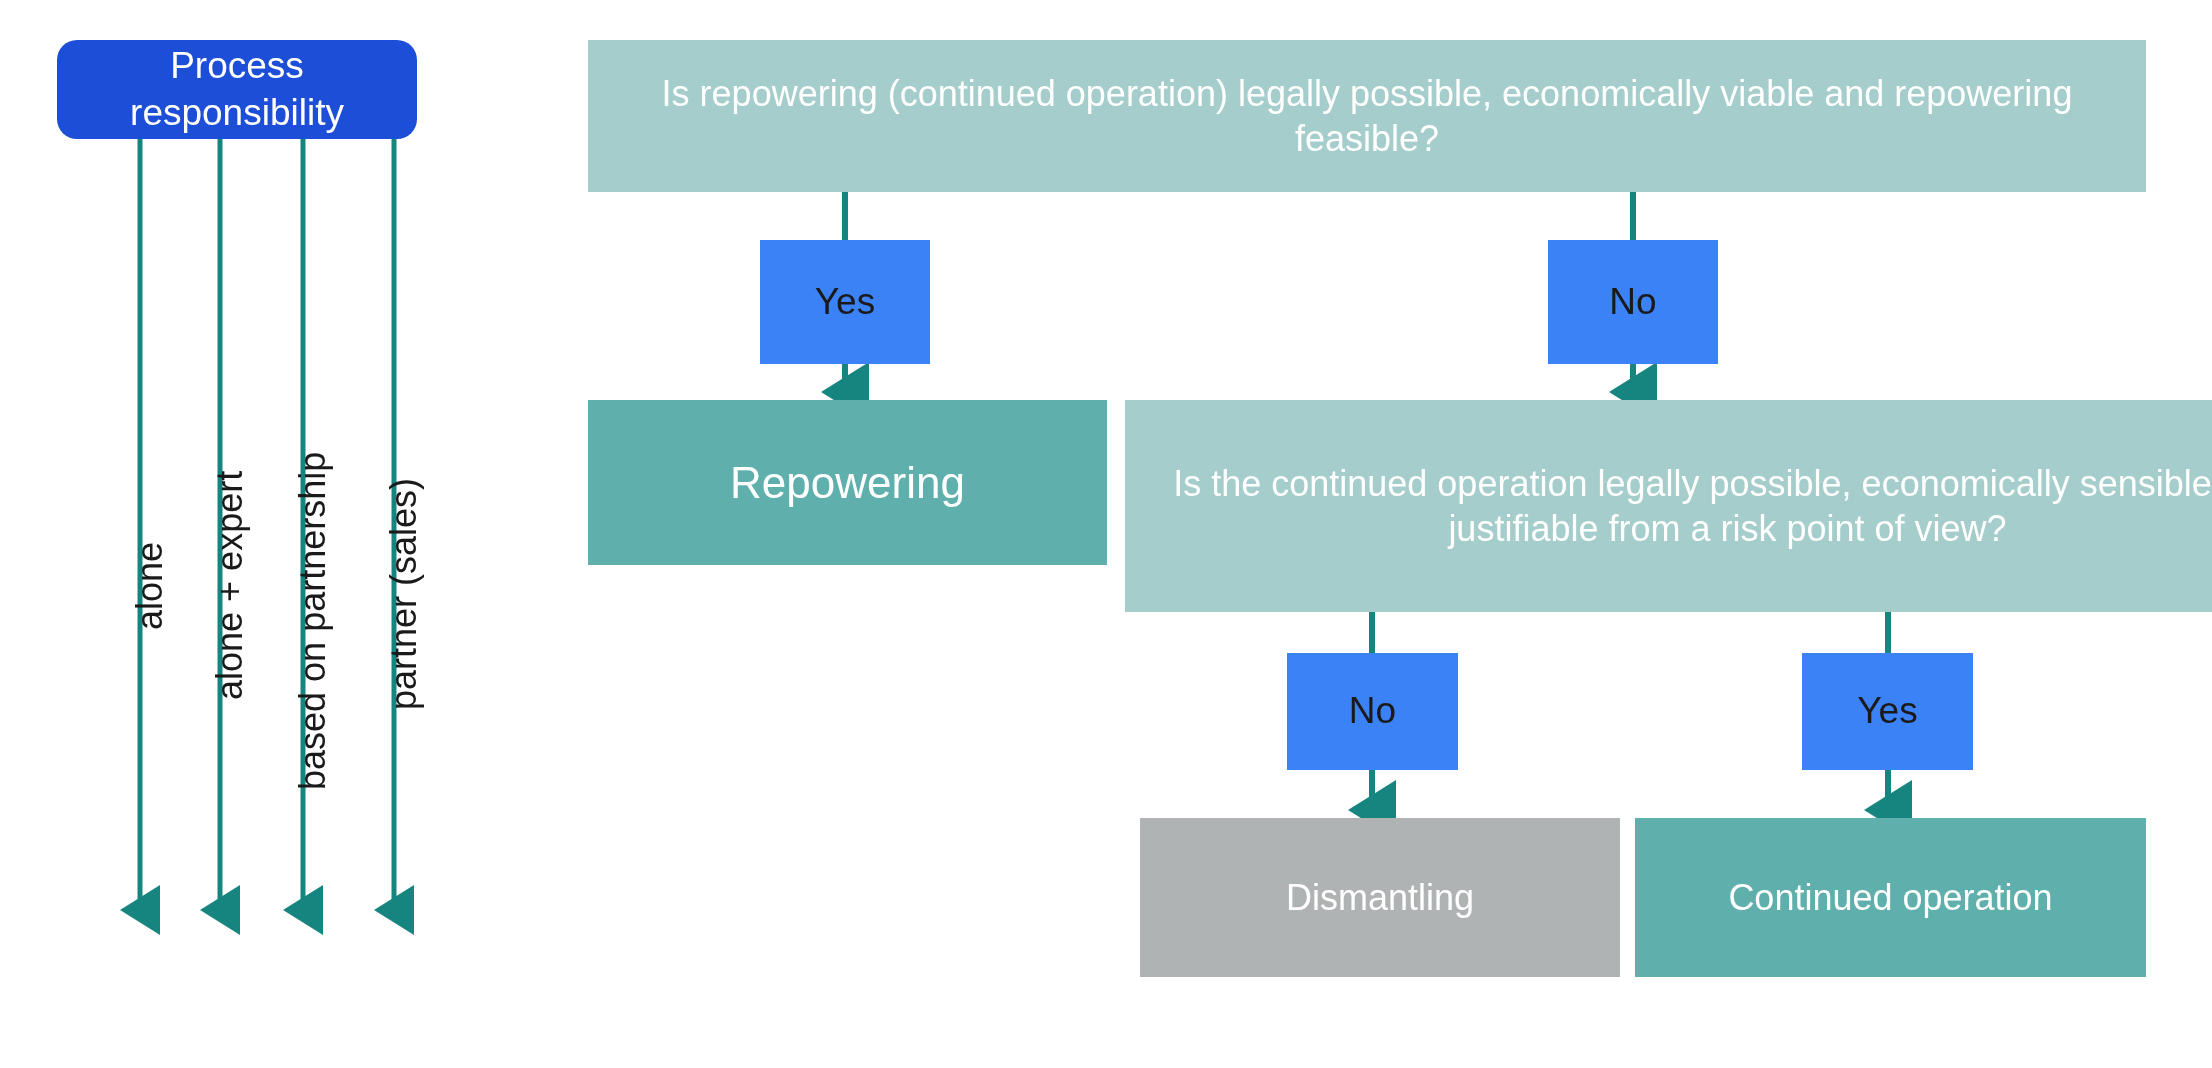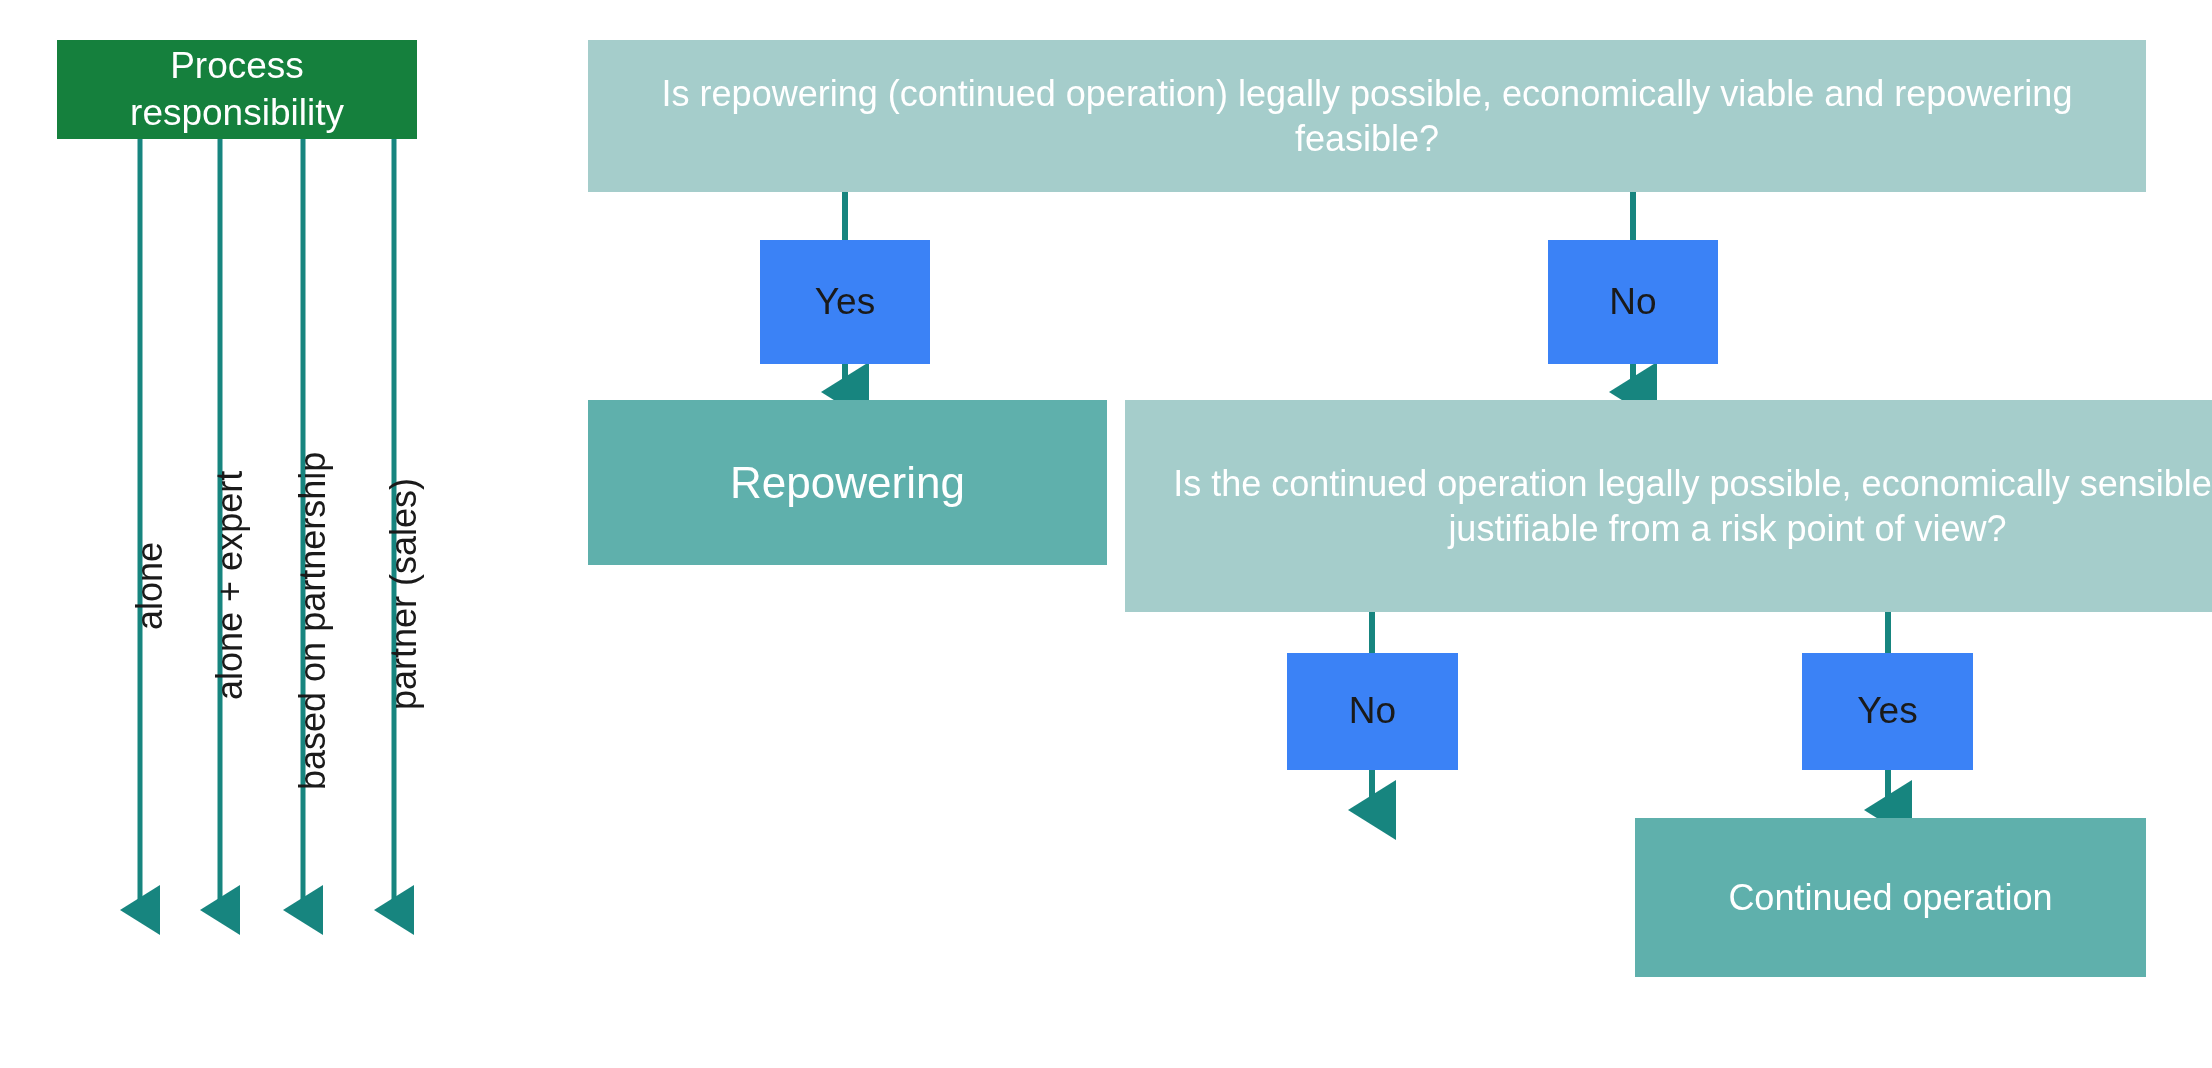--- a/index.html
+++ b/index.html
@@ -27,21 +27,21 @@
     line-height: 1.25;
   }
   .box-text {
     display: block;
     width: 100%;
     padding: 0 18px;
     box-sizing: border-box;
   }
 
   
-  .c-dark    { background: #15803d; color: #ffffff; }
+  .c-dark    { background: #1d4ed8; color: #ffffff; border-radius: 20px; }
   .c-mid     { background: #5fb0ac; color: #ffffff; }
   .c-light   { background: #a5cdcb; color: #ffffff; }
   .c-grey    { background: #b0b3b4; color: #ffffff; }
   .c-label   { background: #3b82f6; color: #1a1a1a; }
 
   
   #node-process-responsibility {
     left: 57px;  top: 40px;  width: 360px; height: 99px;
     font-size: 37px;
   }
@@ -165,17 +165,20 @@
     <span class="box-text">Is the continued operation legally possible, economically sensible and justifiable from a risk point of view?</span>
   </div>
 
   <div class="box c-label" id="label-q2-no">
     <span class="box-text">No</span>
   </div>
   <div class="box c-label" id="label-q2-yes">
     <span class="box-text">Yes</span>
   </div>
 
+  <div class="box c-grey" id="node-dismantling">
+    <span class="box-text">Dismantling</span>
+  </div>
   <div class="box c-mid" id="node-continued-operation">
     <span class="box-text">Continued operation</span>
   </div>
 
 </div>
 
 </body></html>

